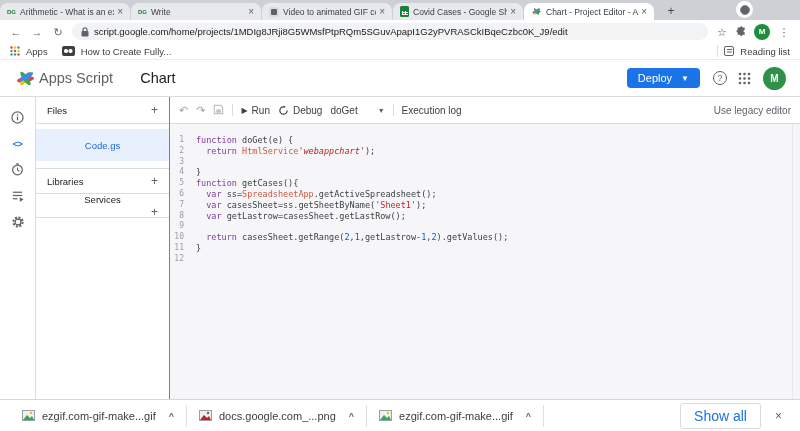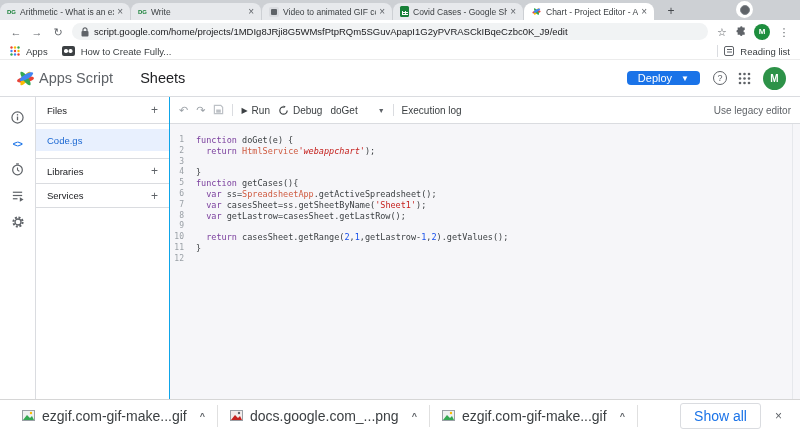--- a/index.html
+++ b/index.html
@@ -50,68 +50,68 @@
   .rl-icon::after { content:""; position:absolute; left:1.5px; top:2px; width:5px; height:1px;
     background:#5f6368; box-shadow:0 2.5px 0 #5f6368; }
 
   
   .app-header { height:37px; background:#fff; border-bottom:1px solid #dadce0; display:flex;
     align-items:center; padding:0 14px; flex-shrink:0; }
   .product-name { font-size:14.5px; color:#5f6368; margin-left:2px; }
   .project-title { font-size:14.5px; color:#202124; margin-left:27px; }
   .hdr-spacer { flex:1; }
   .deploy-btn { background:#1a73e8; color:#fff; font-size:11px; border:none; border-radius:4px;
-    height:14px; padding:0 11px; display:flex; align-items:center; gap:9px;text-align:right; }
+    height:20px; padding:0 11px; display:flex; align-items:center; gap:9px;text-align:right; }
   .deploy-caret { font-size:8px; }
   .help-circle { width:14px; height:14px; border:1.2px solid #5f6368; border-radius:50%; color:#5f6368;
     font-size:9px; display:flex; align-items:center; justify-content:center; margin:0 11px 0 13px; }
   .avatar-md { width:23px; height:23px; border-radius:50%; background:#2d9248; color:#fff; font-size:10px;
     font-weight:bold; display:flex; align-items:center; justify-content:center; margin-left:12px; }
 
   
   .main { flex:1; display:flex; min-height:0; }
   .rail { width:36px; border-right:1px solid #dadce0; padding-top:13px; display:flex;
     flex-direction:column; align-items:center; gap:11px; flex-shrink:0; }
   .rail-icon { width:15px; height:15px; display:flex; align-items:center; justify-content:center; color:#5f6368; }
   .rail-icon.active { color:#1a73e8; }
   .code-glyph { font-size:9px; font-weight:bold; letter-spacing:-0.5px; }
 
   .files-col { width:134px; border-right:1px solid #0ea5e9; background:#fff; display:flex;
     flex-direction:column; font-size:9.5px; flex-shrink:0; }
   .files-header { height:27px; border-bottom:1px solid #dadce0; display:flex; align-items:center;
     padding:0 11px; color:#202124; flex-shrink:0; }
   .plus { margin-left:auto; color:#5f6368; font-size:12px; }
   .file-list { padding-top:5px; }
-  .file-row { height:22px; display:flex; align-items:center; padding:0 11px; color:#3c4043; }
+  .file-row { height:32px; display:flex; align-items:center; padding:0 11px; color:#3c4043;justify-content:center; }
   .file-row.selected { background:#e8f0fe; color:#1a67d2; }
   .panel-sections { margin-top:7px; }
   .panel-section { height:25px; border-top:1px solid #dadce0; display:flex; align-items:center;
     padding:0 11px; color:#202124; }
-  .panel-section:last-child { border-bottom:1px solid #dadce0; }
+  .panel-section:last-child { border-bottom:1px solid #dadce0;flex-direction:column; }
 
   .editor-col { flex:1; display:flex; flex-direction:column; background:#f6f6f9; min-width:0; }
   .ed-toolbar { height:27px; background:#fff; border-bottom:1px solid #dadce0; display:flex;
     align-items:center; padding:0 9px; gap:8px; font-size:10px; color:#3c4043; flex-shrink:0; }
   .tb-icon { color:#9aa0a6; font-size:11px; }
   .tb-group { display:flex; align-items:center; gap:4px; }
   .fn-caret { font-size:7px; color:#5f6368; margin-left:16px; }
   .tb-spacer { flex:1; }
   .legacy-link { color:#5f6368; font-size:10px; }
 
   .code-area { flex:1; padding-top:11px; font-family:"DejaVu Sans Mono", monospace;
     font-size:8.5px; line-height:10.8px; position:relative; overflow:hidden; }
   .code-area::after { content:""; position:absolute; right:7px; top:0; bottom:0; width:1px; background:#e6e8ec; }
   .code-line { display:flex; white-space:pre; }
   .ln { width:26px; text-align:right; padding-right:12px; color:#9aa0a6; flex-shrink:0; font-size:8px; }
 
   
   .downloads { height:32px; background:#fff; border-top:1px solid #d6d6d6; display:flex;
     align-items:center; padding:0 6px; flex-shrink:0; }
   .dl-item { display:flex; align-items:center; gap:7px; padding:0 12px; height:22px; }
-  .dl-name { font-size:14px; color:#3c4043; }
+  .dl-name { font-size:11px; color:#3c4043; }
   .dl-caret { color:#5f6368; font-size:9px; font-weight:bold; margin-left:6px; }
   .dl-sep { width:1px; height:22px; background:#e0e0e0; }
   .dl-spacer { flex:1; }
   .show-all-btn { background:#fff; border:1px solid #dadce0; border-radius:3px; color:#1a73e8;
     font-size:14px; padding:4px 13px; }
   .dl-close { color:#5f6368; font-size:12px; margin:0 12px 0 14px; }
 </style>
 </head>
 <body>
 
@@ -195,21 +195,21 @@
 </div>
 
 <div class="app-header">
   <svg width="23" height="23" viewBox="0 0 24 24">
     <ellipse cx="12" cy="13" rx="9" ry="3" fill="#ea4335" transform="rotate(-10 12 13)"></ellipse>
     <ellipse cx="12" cy="12" rx="8.5" ry="2.8" fill="#fbbc04" transform="rotate(-55 12 12)"></ellipse>
     <ellipse cx="12" cy="12" rx="8.5" ry="2.8" fill="#34a853" transform="rotate(55 12 12)"></ellipse>
     <ellipse cx="13" cy="10" rx="8" ry="2.6" fill="#4285f4" transform="rotate(-30 13 10)"></ellipse>
   </svg>
   <span class="product-name">Apps Script</span>
-  <span class="project-title">Sheets</span>
+  <span class="project-title">Chart</span>
   <span class="hdr-spacer"></span>
   <button class="deploy-btn">
     <span>Deploy</span>
     <span class="deploy-caret">▼</span>
   </button>
   <span class="help-circle">?</span>
   <svg width="13" height="13" viewBox="0 0 13 13">
     <g fill="#5f6368">
       <circle cx="2" cy="2" r="1.3"></circle>
         <circle cx="6.5" cy="2" r="1.3"></circle>

